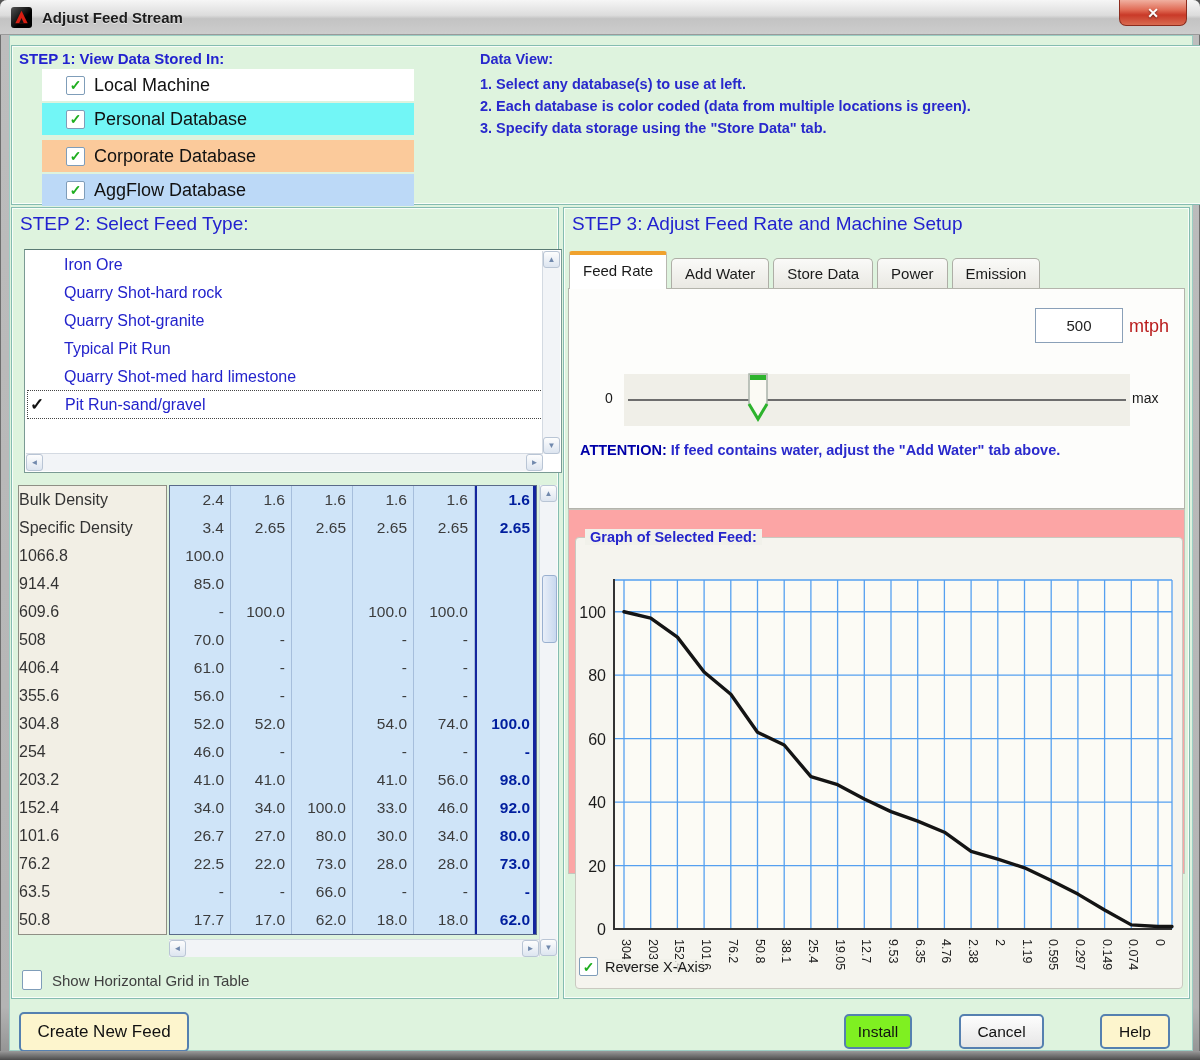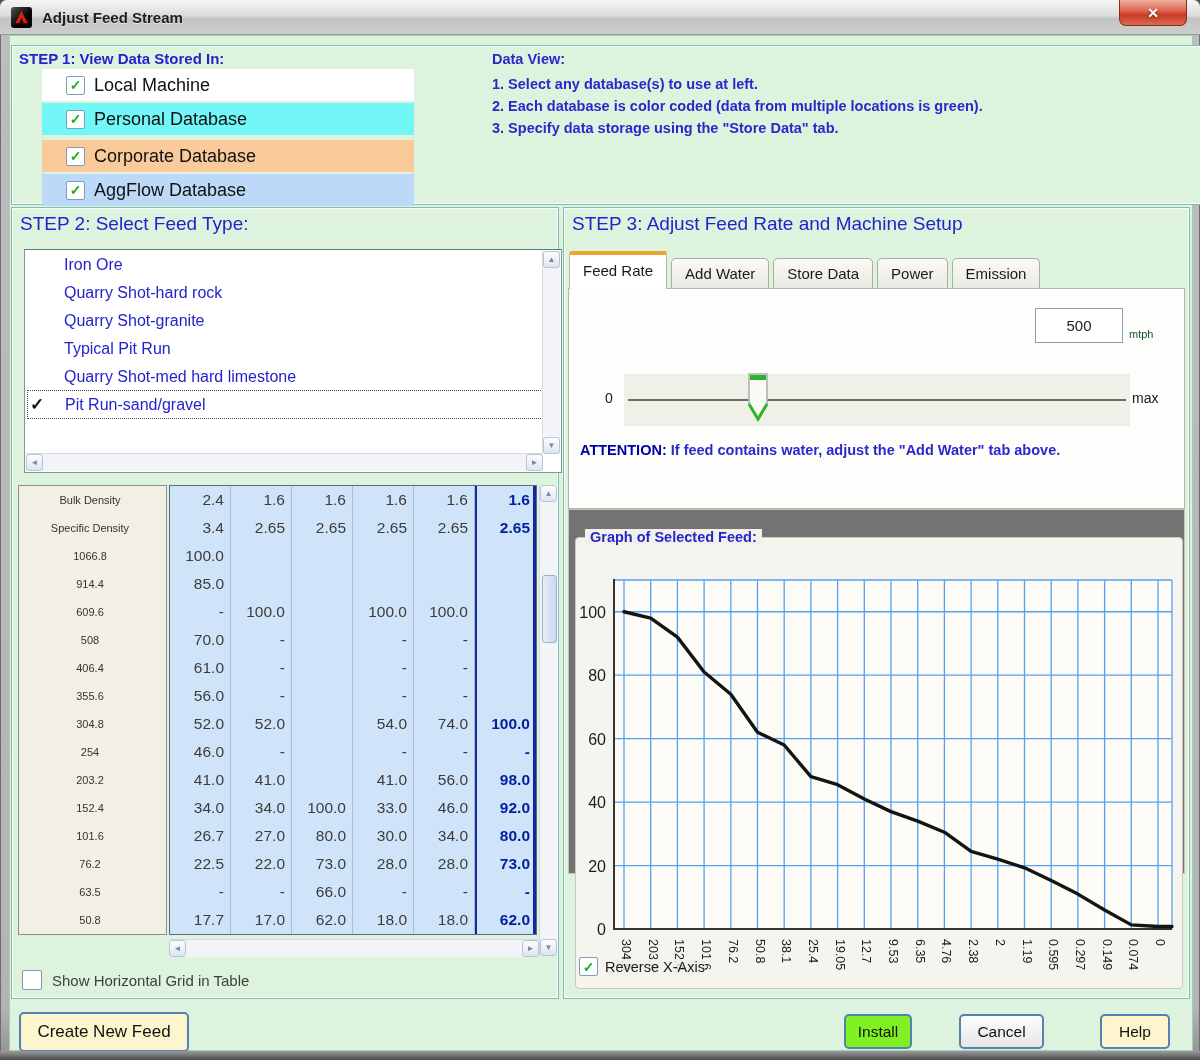--- a/index.html
+++ b/index.html
@@ -15,66 +15,66 @@
   .step-title{color:#2222cf;}
   
   #step1{left:1px;top:9px;width:1177px;height:158px;padding-left:12px;}
   #step1-title{position:absolute;left:7px;top:4px;font-size:15px;font-weight:700;color:#2222cf;}
   #db-bands{position:absolute;left:30px;top:23px;width:372px;}
   .db-band{height:32px;display:flex;align-items:center;margin-bottom:2px;}
   .db-band:nth-child(3){margin-top:5px;}
   .chk{display:inline-flex;width:17px;height:17px;background:#fff;border:1px solid #7f9db9;border-radius:2px;align-items:center;justify-content:center;font-size:14px;font-weight:700;color:#1fae1f;line-height:1;flex:none;}
   .db-label{margin-left:9px;font-size:18px;color:#111;}
   .db-band .chk{margin-left:24px;}
-  #data-view{position:absolute;left:480px;top:5px;color:#2828cc;font-weight:700;}
+  #data-view{position:absolute;left:468px;top:5px;color:#2828cc;font-weight:700;}
   #dv-title{font-size:14.5px;margin-bottom:6px;}
   .dv-line{font-size:14.5px;line-height:22px;}
   
   #step2{left:1px;top:171px;width:546px;height:790px;}
   #step2-title{position:absolute;left:8px;top:5px;font-size:19px;}
   #feed-list{position:absolute;left:12px;top:41px;width:536px;height:222px;background:#fff;border:1px solid #7a9a94;border-top-color:#5a7a74;}
   .feed-item{position:relative;margin-top:1px;padding-left:39px;height:27px;line-height:27px;font-size:16px;color:#2323cc;white-space:nowrap;cursor:pointer;}
   .feed-item.selected{border:1px dotted #444;margin:0 18px 0 2px;padding-left:37px;}
   .sel-check{position:absolute;left:2px;top:0;color:#111;font-size:17px;font-weight:700;}
   .vscroll{position:absolute;width:17px;background:#f2f4f7;border-left:1px solid #d4dae2;}
   .hscroll{position:absolute;height:17px;background:#f2f4f7;border-top:1px solid #d4dae2;}
   .sb-btn{position:absolute;width:17px;height:17px;background:linear-gradient(180deg,#fdfdfd,#dde5f0);border:1px solid #b9c5d5;border-radius:3px;display:flex;align-items:center;justify-content:center;font-size:8px;color:#7189ad;cursor:pointer;box-sizing:border-box;}
   .sb-thumb{position:absolute;background:linear-gradient(90deg,#e8eef8,#c8d8ef);border:1px solid #9ab0d0;border-radius:3px;cursor:pointer;}
   #fl-vscroll{right:1px;top:1px;height:203px;}
   #fl-hscroll{left:1px;bottom:1px;width:517px;}
   
   #tbl-labels{position:absolute;left:6px;top:277px;width:147px;background:#f2efe5;border:1px solid #8f8f85;}
-  .rlabel{height:28px;line-height:28px;text-align:center;padding-right:5px;font-size:11px;color:#333;white-space:nowrap;}
+  .rlabel{height:28px;line-height:28px;text-align:left;padding-right:5px;font-size:16px;color:#333;white-space:nowrap;}
   #tbl-grid{position:absolute;left:157px;top:277px;background:#cfe4f8;border:1px solid #5a6a8a;display:grid;grid-template-columns:repeat(6,61px);grid-auto-rows:28px;}
   .dcell{line-height:28px;text-align:right;padding-right:6px;font-size:15.5px;color:#3c3c3c;border-right:1px solid #a6bedc;box-sizing:border-box;}
   .dcell.selcol{color:#001e9e;font-weight:700;border-left:2px solid #14259e;border-right:3px solid #14259e;padding-right:3px;}
   #tbl-vscroll{left:527px;top:277px;height:471px;}
   #tbl-hscroll{left:157px;top:731px;width:370px;}
   #show-grid-row{position:absolute;left:10px;top:762px;display:flex;align-items:center;}
   #show-grid-row .chk{width:18px;height:18px;}
   #show-grid-label{margin-left:10px;font-size:15px;color:#404040;}
   
   #step3{left:553px;top:171px;width:625px;height:790px;}
   #step3-title{position:absolute;left:8px;top:5px;font-size:19px;}
   #tabs{position:absolute;left:5px;top:47px;height:34px;display:flex;align-items:flex-end;}
   .tab{height:30px;line-height:30px;padding:0 13px;margin-right:4px;background:linear-gradient(180deg,#fafaf8,#e9e8e2);border:1px solid #aeaea6;border-bottom:none;border-radius:5px 5px 0 0;font-size:15px;color:#1a1a1a;cursor:pointer;}
   .tab.active{height:34px;line-height:31px;background:#fff;border-color:#b8b8b0;border-top:4px solid #f0a22e;border-radius:3px 3px 0 0;z-index:3;}
   #tab-panel{position:absolute;left:4px;top:80px;width:617px;height:221px;background:#fdfdfb;border:1px solid #b4b4ac;box-sizing:border-box;}
   #smfr-label{position:absolute;left:160px;top:27px;width:300px;text-align:right;font-size:15.5px;font-weight:700;color:#1a1acc;}
   #feed-rate-input{position:absolute;left:466px;top:19px;width:82px;height:31px;border:1px solid #8aa0b8;background:#fff;text-align:center;font-size:15px;font-family:"Liberation Sans",sans-serif;color:#222;}
-  #unit-label{position:absolute;left:560px;top:39px;font-size:11px;color:#14532d;}
+  #unit-label{position:absolute;left:560px;top:27px;font-size:18px;color:#b91c1c;}
   #slider-strip{position:absolute;left:55px;top:85px;width:506px;height:52px;background:#f0efe8;}
   #slider-track{position:absolute;left:59px;top:110px;width:498px;height:2px;background:#6d6d6d;cursor:pointer;}
   #slider-min{position:absolute;left:36px;top:101px;font-size:14px;color:#1a1a1a;}
   #slider-max{position:absolute;left:563px;top:101px;font-size:14px;color:#1a1a1a;}
   #slider-thumb{position:absolute;left:178px;top:84px;width:22px;height:50px;cursor:grab;}
   #attention{position:absolute;left:11px;top:153px;font-size:14.5px;color:#2a2acc;font-weight:700;}
   #attention b{color:#0000a8;}
   
-  #graph-zone{position:absolute;left:4px;top:301px;width:617px;height:365px;background:#737373;border:1px solid #c4c4bc;box-sizing:border-box;padding-left:48px;}
+  #graph-zone{position:absolute;left:4px;top:301px;width:617px;height:365px;background:#fca5a5;border:1px solid #c4c4bc;box-sizing:border-box;padding-left:48px;}
   #graph-box{position:absolute;left:6px;top:27px;width:606px;height:450px;border:1px solid #c9c9c0;border-radius:4px;background:#f5f4ee;}
   #graph-label{position:absolute;left:9px;top:-9px;background:#f1f1ea;padding:0 5px;font-size:14.5px;font-weight:700;color:#2525cc;}
   #feed-chart{position:absolute;left:1px;top:7px;}
   #reverse-row{position:absolute;left:10px;top:447px;display:flex;align-items:center;z-index:4;}
   #reverse-row .chk{width:17px;height:17px;}
   #reverse-label{margin-left:7px;font-size:14.5px;color:#1a1a1a;background:#f1f1eacc;}
   
   .btn{position:absolute;border:2px solid #5580b0;border-radius:5px;display:flex;align-items:center;justify-content:center;color:#111;cursor:pointer;}
   #btn-create{left:9px;top:976px;width:166px;height:36px;background:#fdf5cd;font-size:17px;}
   #btn-install{left:834px;top:978px;width:64px;height:31px;background:#7ff021;font-size:15.5px;}

